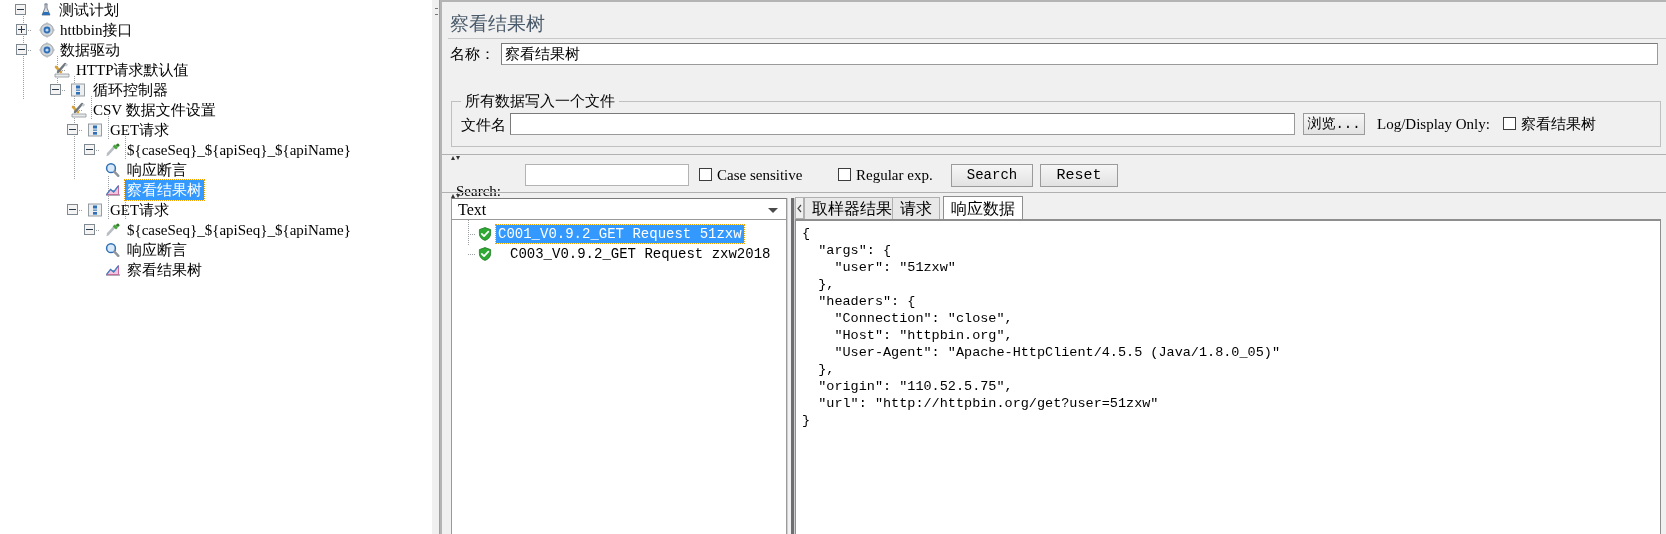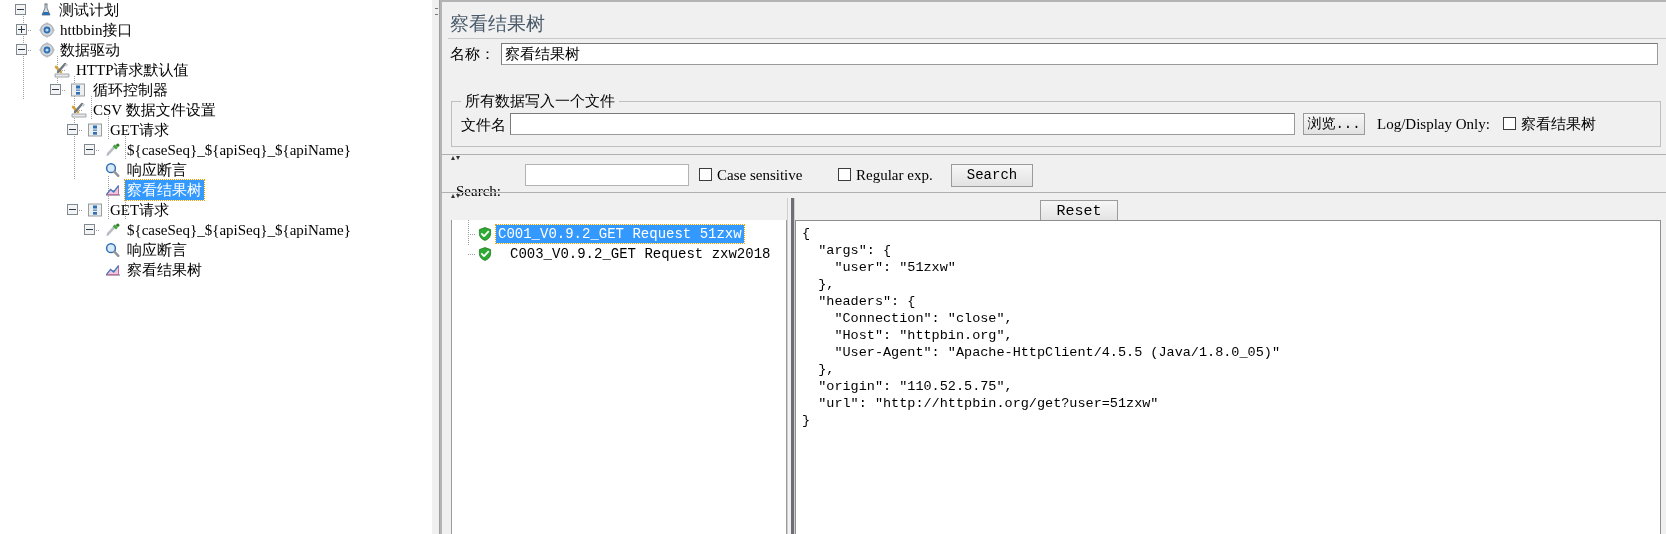--- a/index.html
+++ b/index.html
@@ -575,26 +575,30 @@
     <div class="mini-arrows" style="left:9px; top:151px;">▴▾</div>
 
     <div style="position:absolute; left:9px; top:160px; width:1210px; height:30px;">
       <span class="field-label" style="left:5px; top:18px;">Search:</span>
       <input class="search-input" style="left: 74px; top: 2px; width: 164px; height: 22px;" type="text" value="">
       <span class="chk" style="left:248px; top:6px;"></span>
       <span class="chk-label" style="left:266px; top:5px;">Case sensitive</span>
       <span class="chk" style="left:387px; top:6px;"></span>
       <span class="chk-label" style="left:405px; top:5px;">Regular exp.</span>
       <div class="btn" style="left:500px; top:2px; width:82px; height:23px; line-height:21px; font-size:14px;">Search</div>
-      <div class="btn" style="left:589px; top:2px; width:78px; height:23px; line-height:21px; font-size:15px;margin-top:36px;">Reset</div>
+      <div class="btn" style="left:589px; top:2px; width:78px; height:23px; line-height:21px; font-size:15px;">Reset</div>
     </div>
 
     <div class="sep-line" style="left:0px; top:190px; width:1226px;"></div>
     <div class="mini-arrows" style="left:9px; top:189px;">▴▾</div>
 
+    <div class="combo" style="left:9px; top:196px; width:336px; height:22px;">
+      <span class="cval">Text</span>
+      <span class="arrow"></span>
+    </div>
 
     <div class="res-list" style="left:9px; top:218px; width:336px; height:316px;">
 
       <div class="dotline-v" style="left:16px; top:0px; height:26px;"></div>
 
       <div class="res-item" style="margin-top:5px;">
         <div class="dotline-h" style="left:16px; top:9px; width:8px;"></div>
         <span style="position:absolute; left:26px; top:2px;">
           <svg width="14" height="14" viewBox="0 0 14 14">
             <path d="M7 0.6l5.6 2v4.1c0 3.4-2.6 5.7-5.6 6.7C4 12.4 1.4 10.1 1.4 6.7V2.6z" fill="#2faa33" stroke="#1d7a22" stroke-width="0.8"></path>
@@ -612,20 +616,31 @@
             <path d="M3.8 6.9l2.2 2.2 4.3-4.4" fill="none" stroke="#ffffff" stroke-width="1.8" stroke-linecap="round" stroke-linejoin="round"></path>
           </svg>
         </span>
         <span class="rtxt" style="position:absolute; left:56px;">C003_V0.9.2_GET Request zxw2018</span>
       </div>
     </div>
 
     <div class="rail-v" style="left:345px; top:196px; width:8px; height:338px;"></div>
     <div class="rail-thumb" style="left:349px; top:196px; width:3px; height:338px;"></div>
 
+    <div class="tabstrip" style="left:353px; top:194px; width:866px; height:24px;">
+      <div class="tab-scroll" style="left:0px; top:1px; height:22px;">
+        <svg width="7" height="9" viewBox="0 0 7 9" style="margin:6px 0 0 0;">
+            <path d="M5 1L2 4.5 5 8" fill="none" stroke="#444" stroke-width="1.2"></path>
+          </svg>
+      </div>
+      <div class="tab" style="left:9px; top:1px;">取样器结果</div>
+      <div class="tab" style="left:97px; top:1px;">请求</div>
+      <div class="tab active" style="left:148px; top:0px; height:24px; line-height:23px;">响应数据</div>
+      <div style="position:absolute; left:0; bottom:0; width:866px; height:1px; background:#8e8e8e;"></div>
+    </div>
 
     <div class="resp-area" style="left:353px; top:218px; width:866px; height:316px;">{
   "args": {
     "user": "51zxw"
   },
   "headers": {
     "Connection": "close",
     "Host": "httpbin.org",
     "User-Agent": "Apache-HttpClient/4.5.5 (Java/1.8.0_05)"
   },

